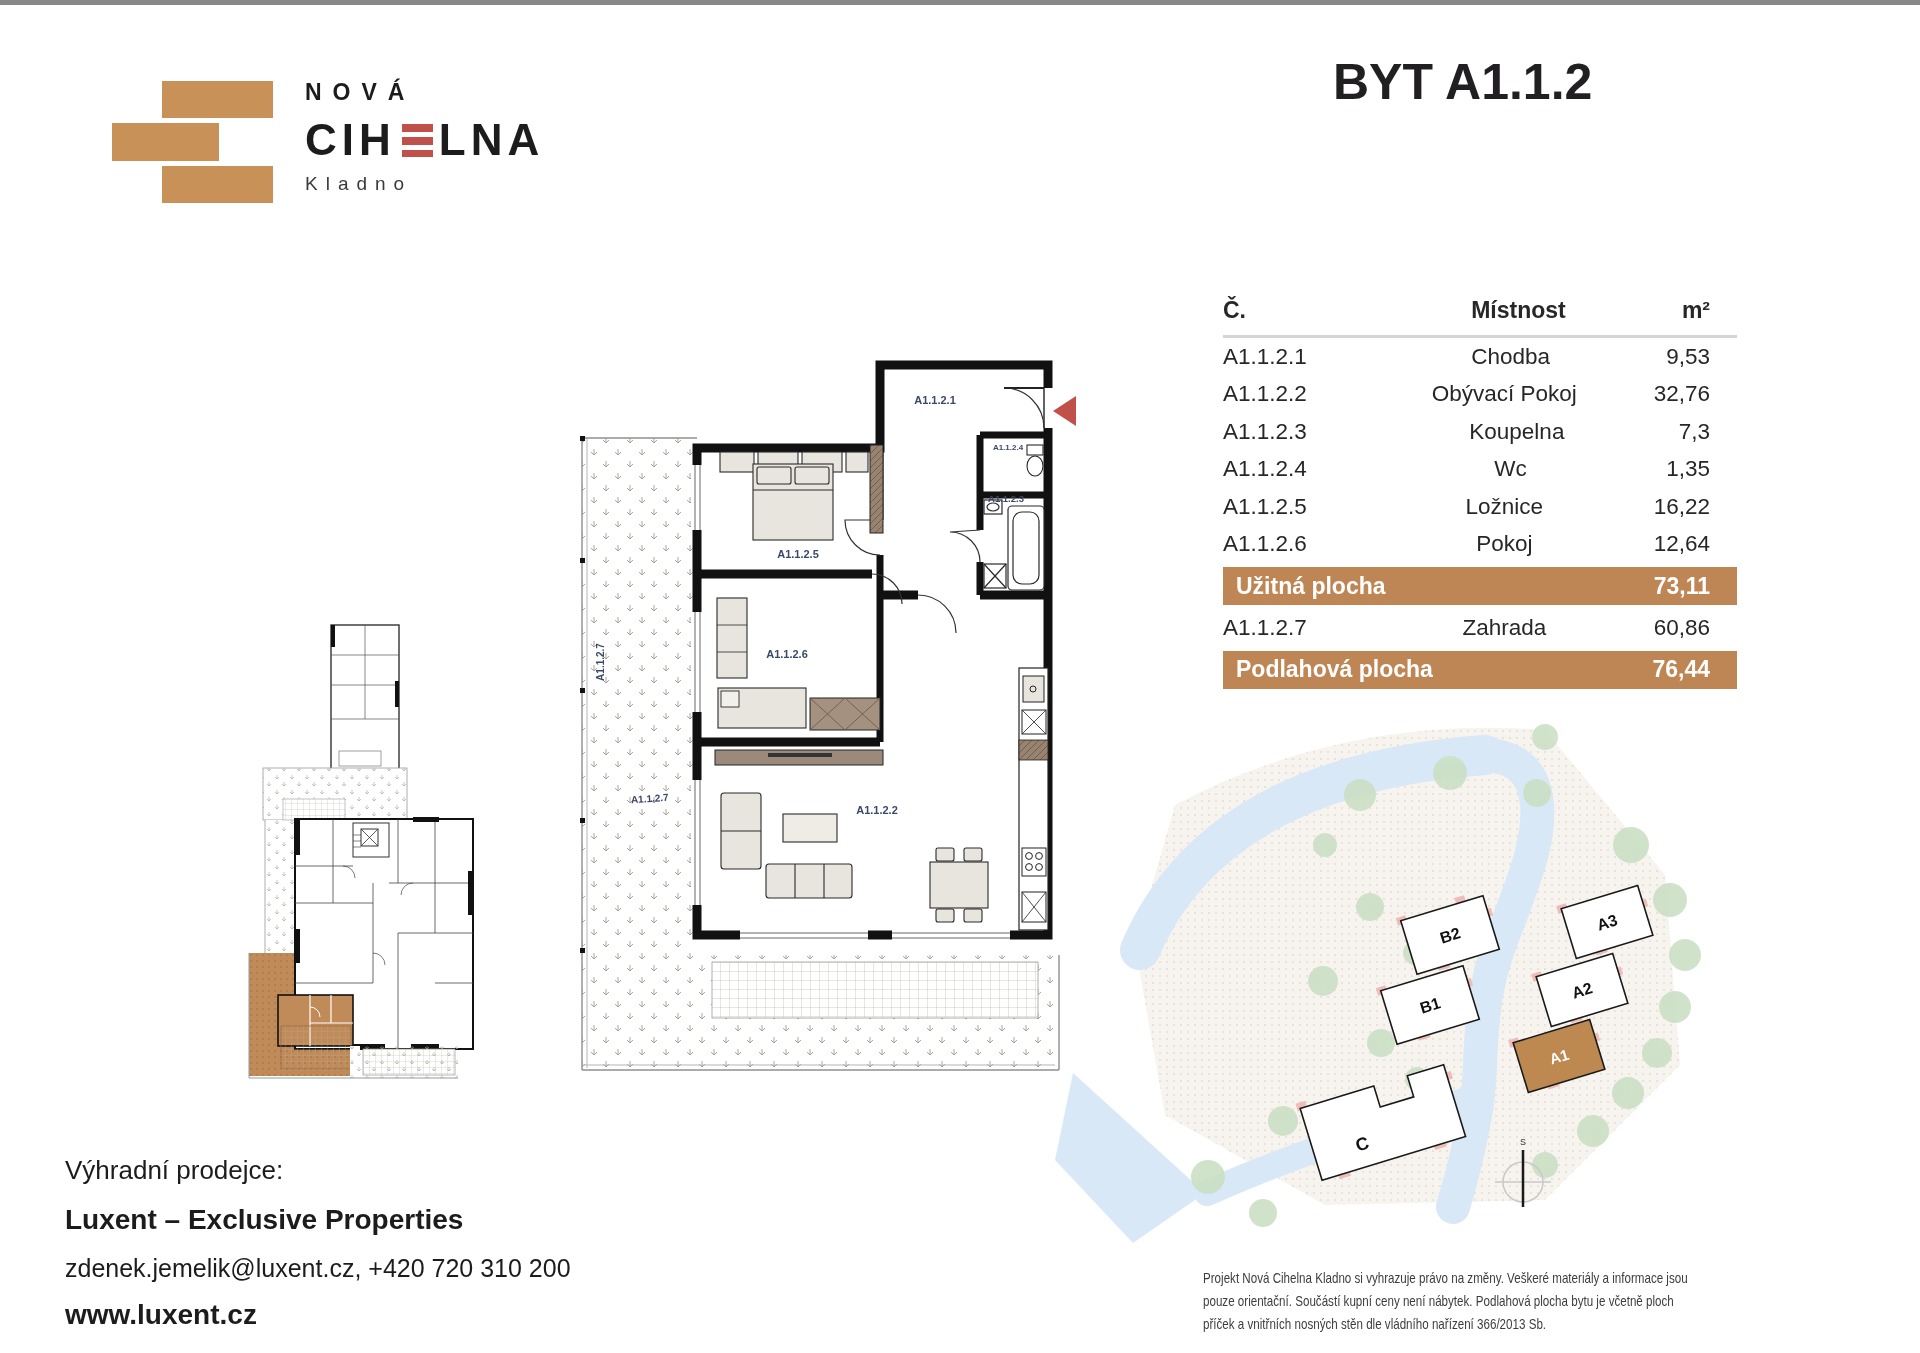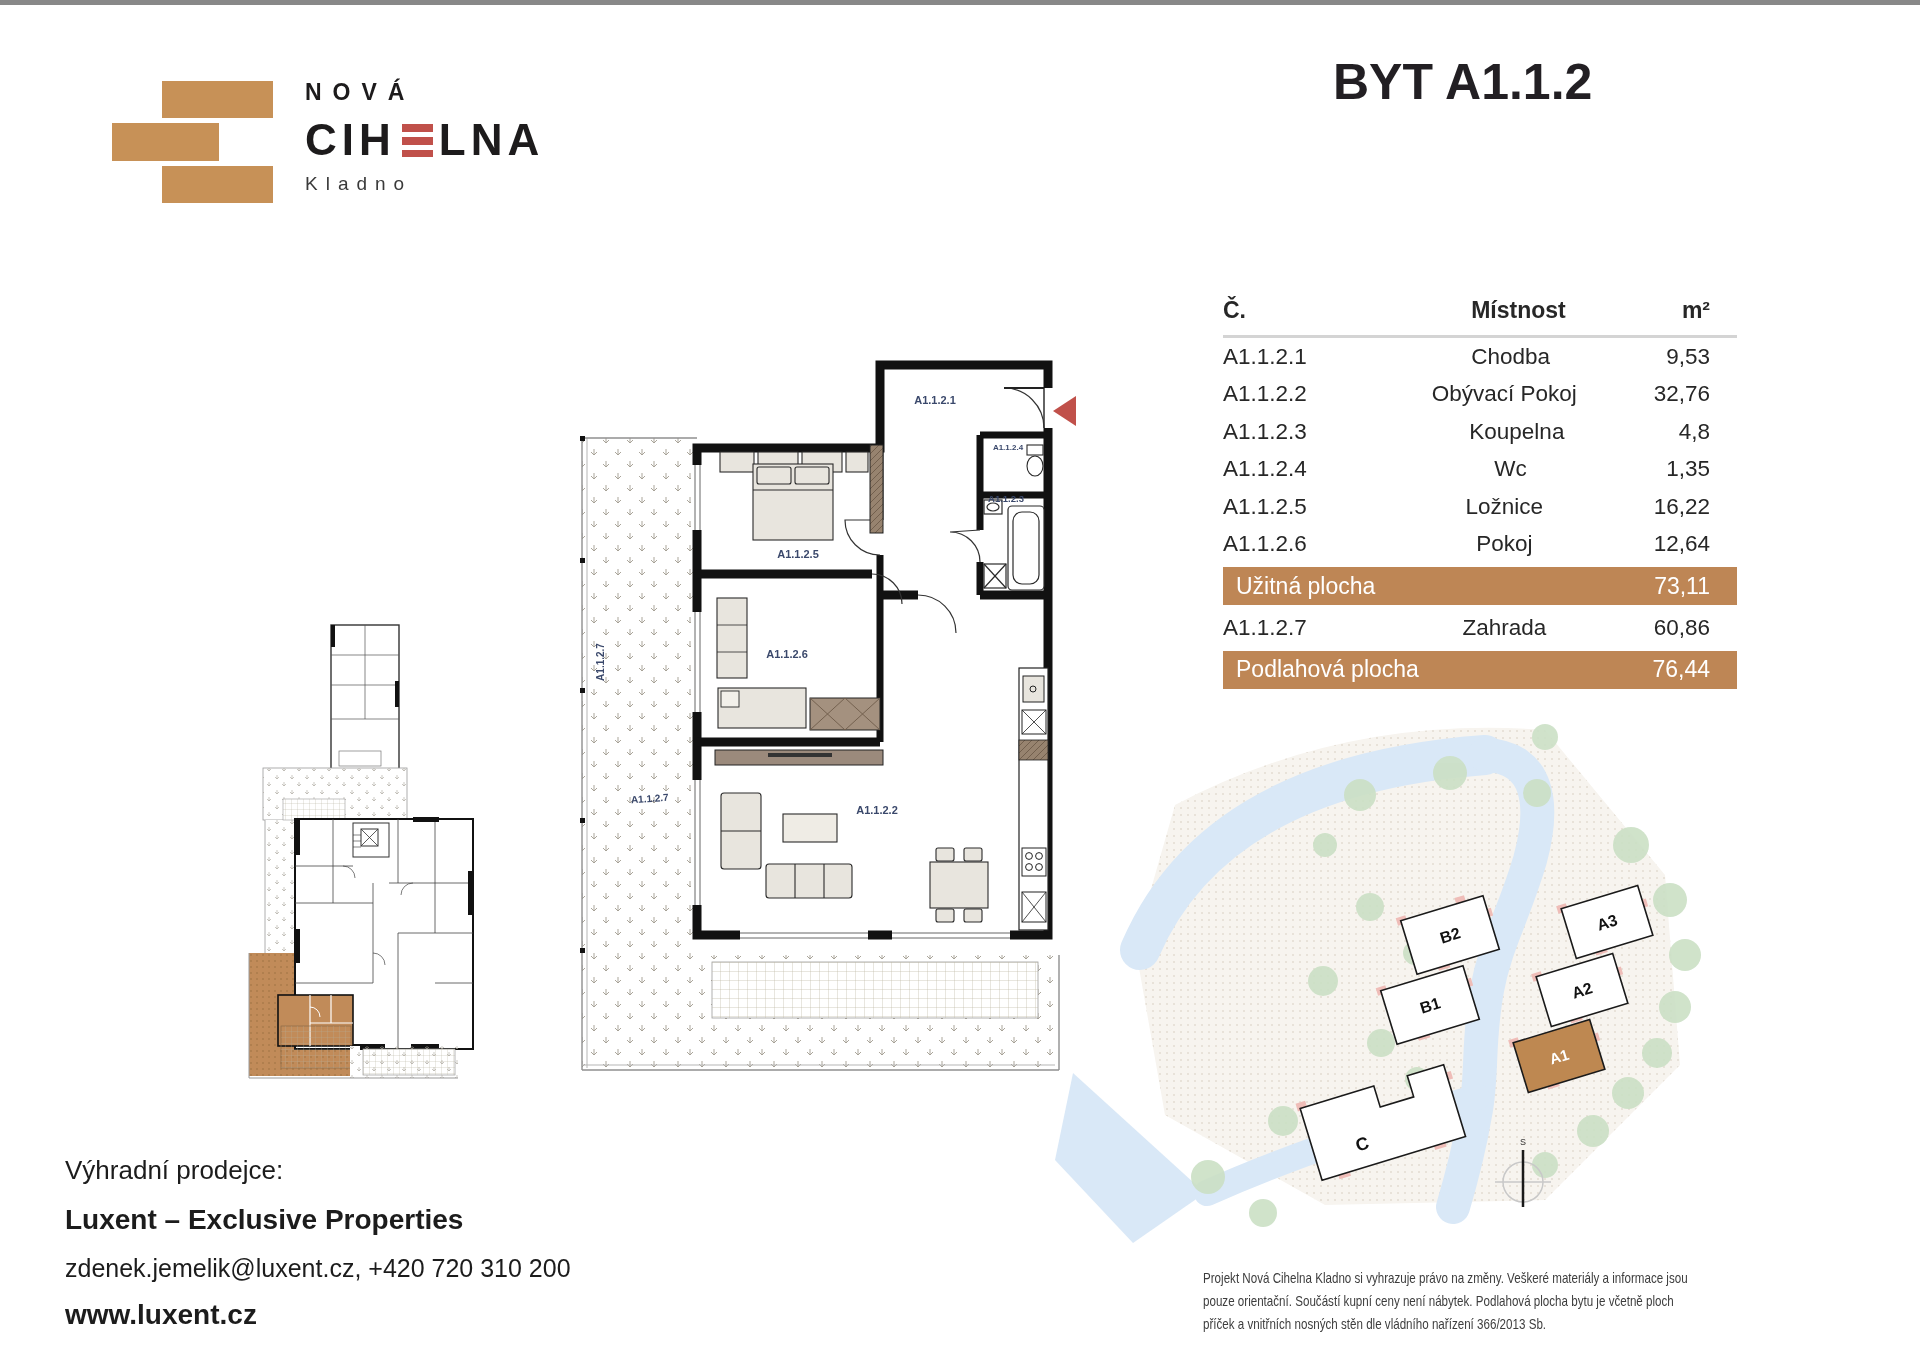--- a/index.html
+++ b/index.html
@@ -27,21 +27,21 @@
   .spec .lb { font-weight:800; margin-right:11px; }
   .spec .vl { font-weight:400; }
   .spec .vl.bold { font-weight:800; }
 
   
   .rtable { position:absolute; left:1223px; top:292px; width:514px; color:#272727; }
   .thead { display:flex; align-items:flex-end; font-weight:700; font-size:23px; padding:0 27px 11px 0; border-bottom:3px solid #d4d4d4; }
   .c1 { width:132px; } .c2 { flex:1;text-align:center; } .c3 { margin-left:auto; text-align:right; }
   .trow { display:flex; align-items:center; height:37.5px; padding-right:27px; font-size:22.5px; }
   .band { display:flex; justify-content:space-between; align-items:center; height:38px; background:#BE8655; color:#fff;
-          font-weight:400; font-size:23px; padding:0 27px 0 13px; margin:4px 0; }
+          font-weight:700; font-size:23px; padding:0 27px 0 13px; margin:4px 0; }
 
   
   .plan-main { position:absolute; left:540px; top:345px; }
   .plan-mini { position:absolute; left:213px; top:618px; }
   .sitemap   { position:absolute; left:1025px; top:640px; }
   svg text { font-family:"Liberation Sans", sans-serif; }
 
   
   .f-left { position:absolute; left:65px; top:1150px; color:#1c1c1c; }
   .f-intro   { font-size:26px; font-weight:400; }
@@ -84,21 +84,21 @@
         <span class="c3">9,53</span>
       </div>
     <div class="trow">
         <span class="c1">A1.1.2.2</span>
         <span class="c2">Obývací Pokoj</span>
         <span class="c3">32,76</span>
       </div>
     <div class="trow">
         <span class="c1">A1.1.2.3</span>
         <span class="c2">Koupelna</span>
-        <span class="c3">4,8</span>
+        <span class="c3">7,3</span>
       </div>
     <div class="trow">
         <span class="c1">A1.1.2.4</span>
         <span class="c2">Wc</span>
         <span class="c3">1,35</span>
       </div>
     <div class="trow">
         <span class="c1">A1.1.2.5</span>
         <span class="c2">Ložnice</span>
         <span class="c3">16,22</span>

